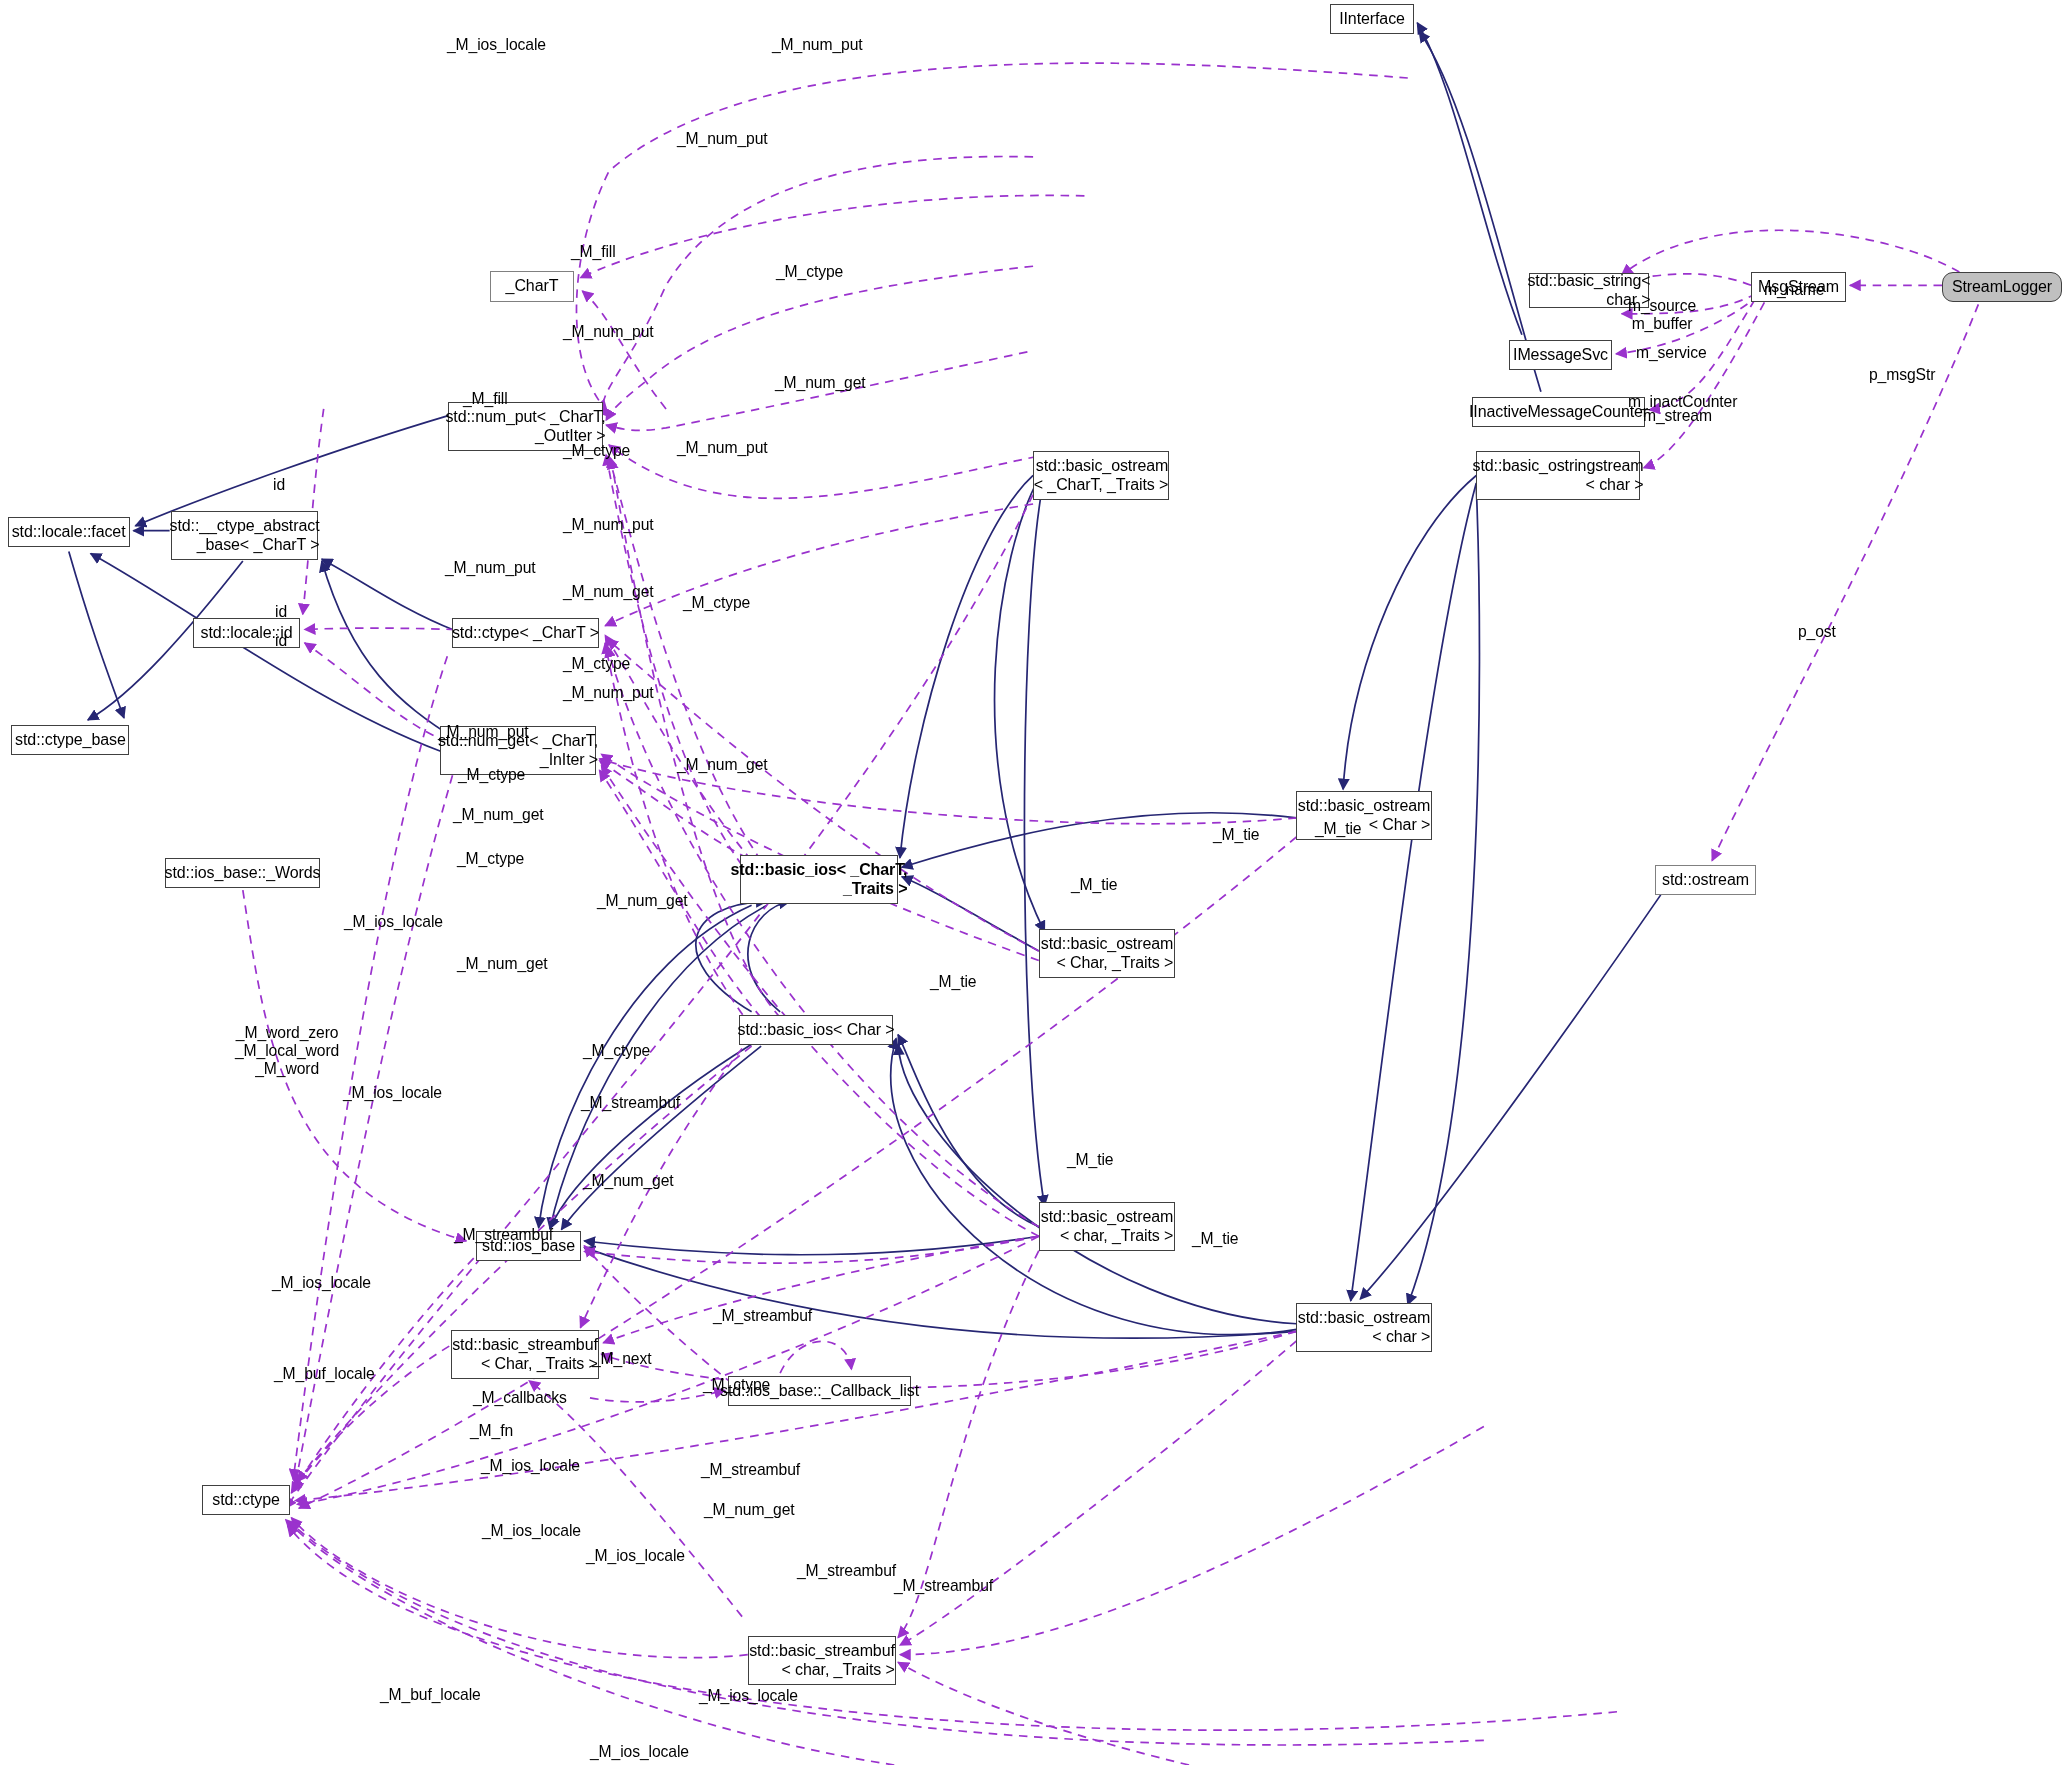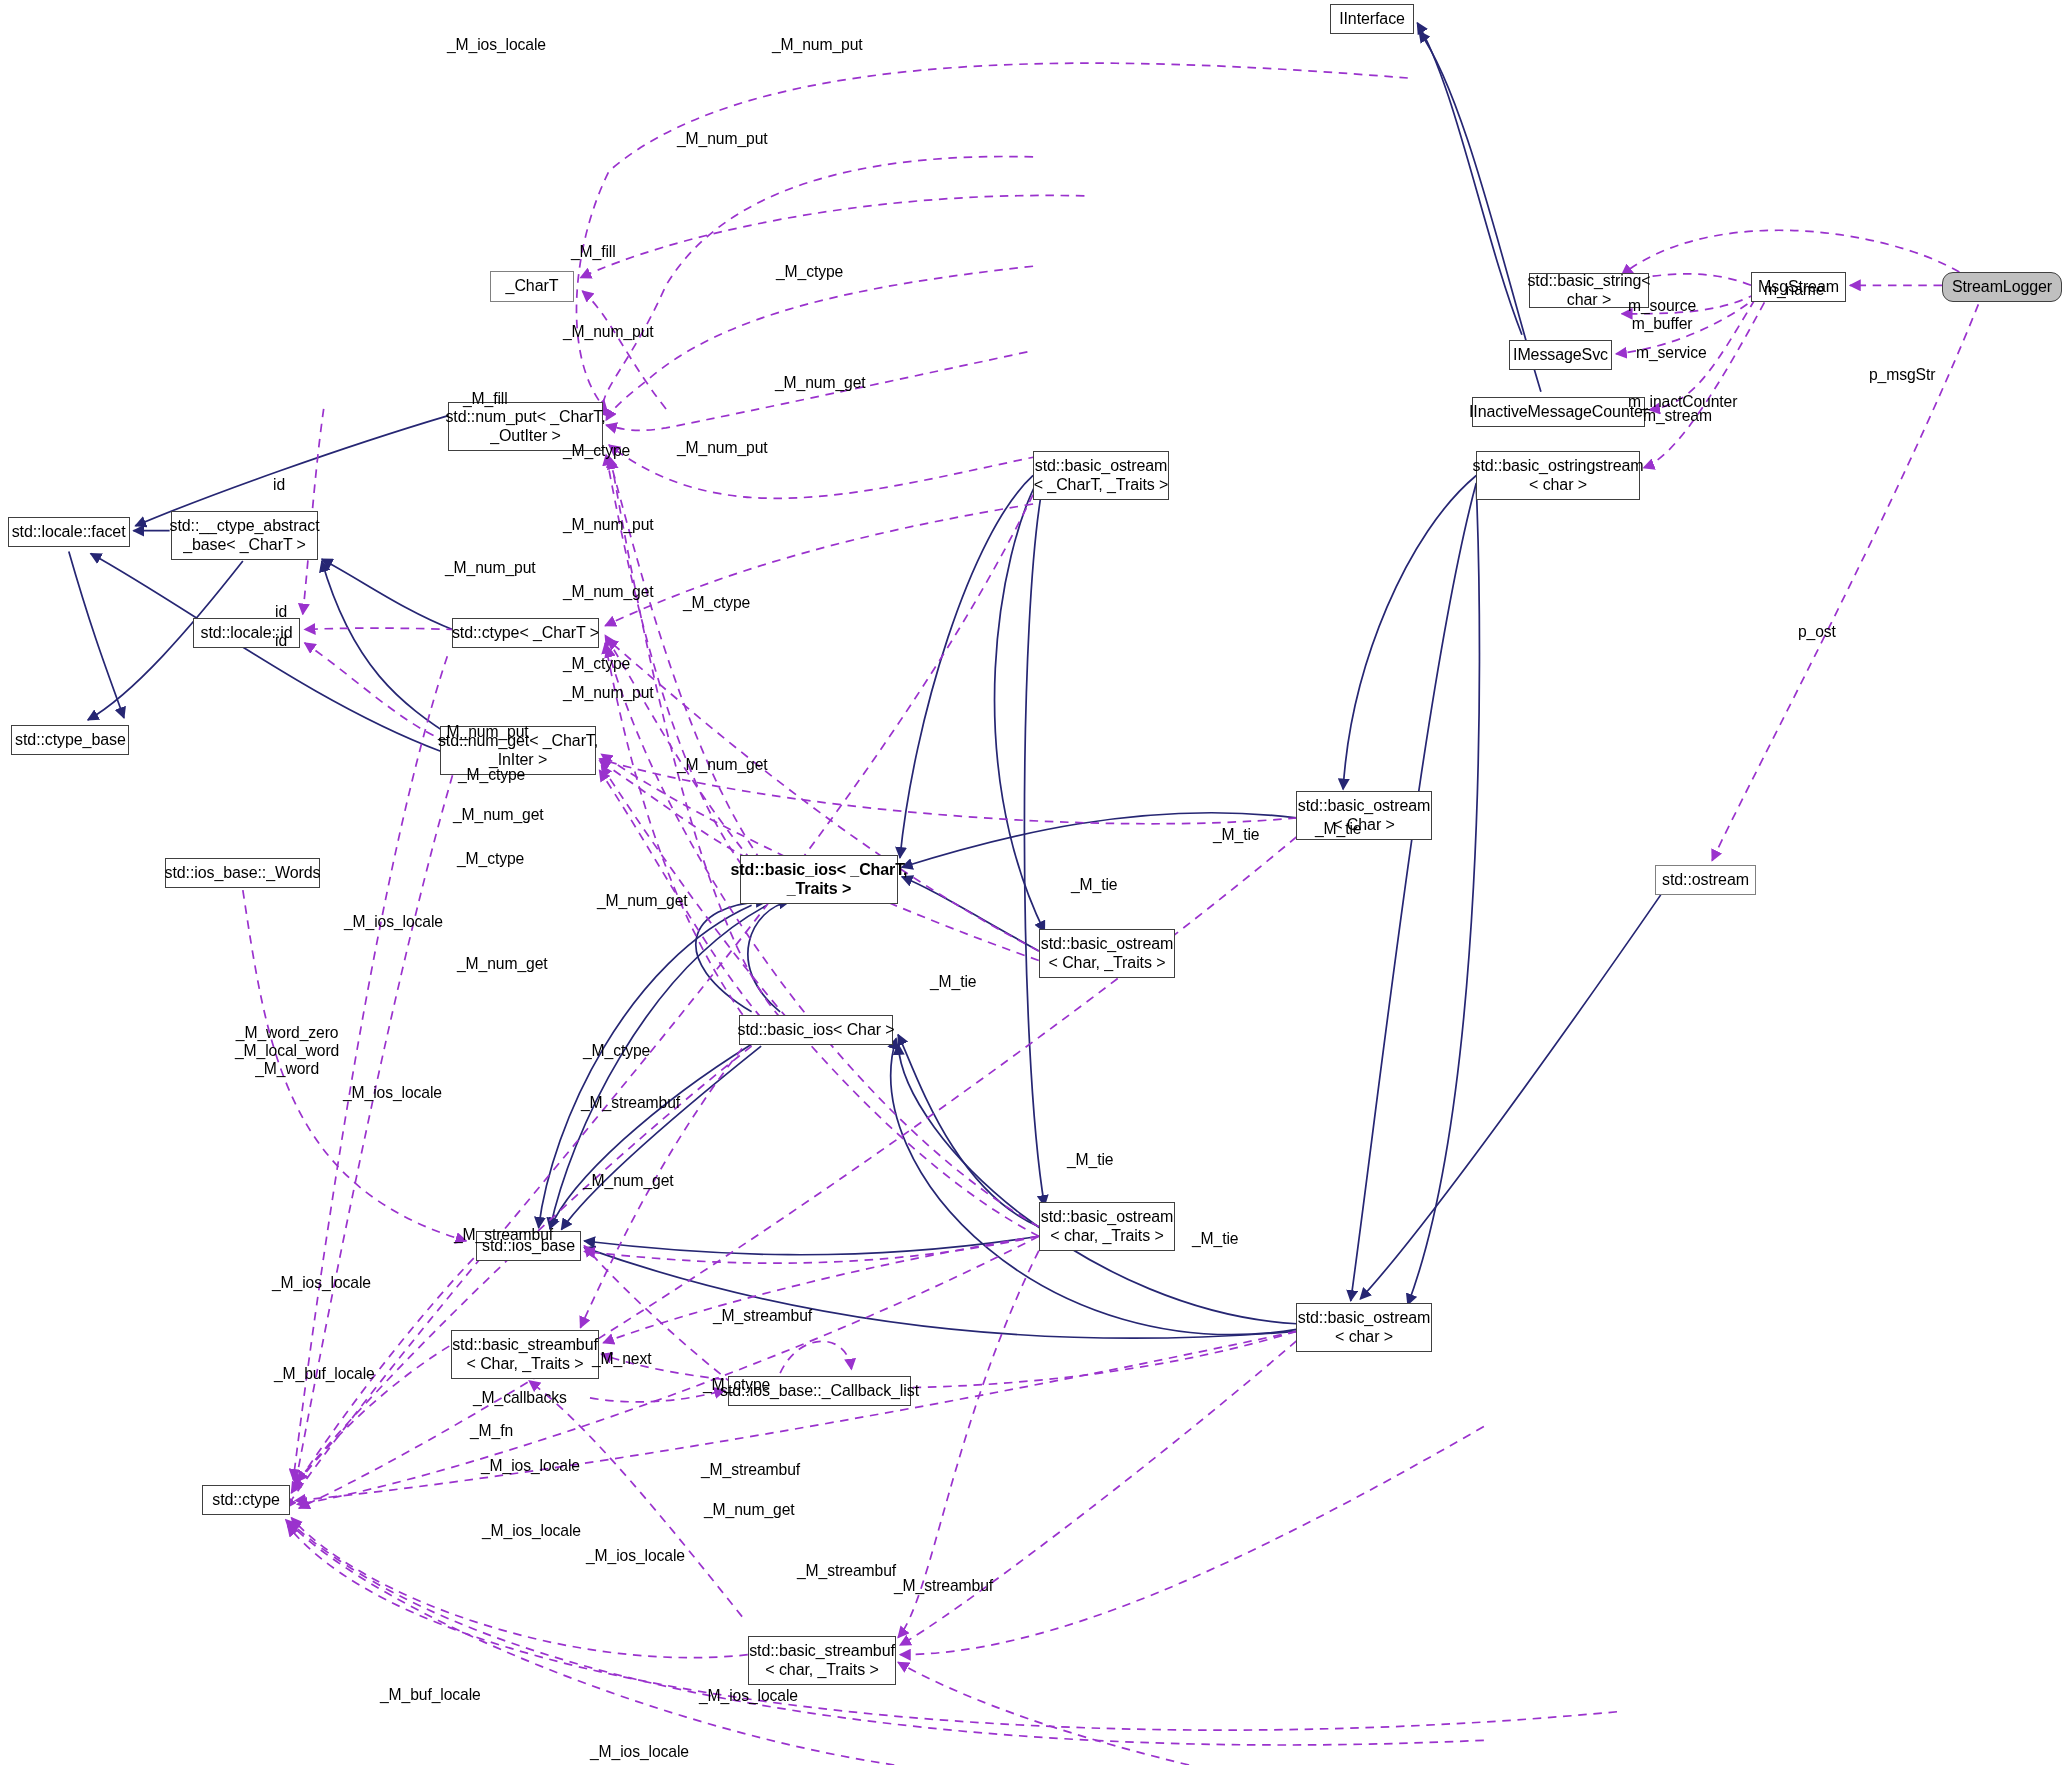--- a/index.html
+++ b/index.html
@@ -26,21 +26,21 @@
     position: absolute;
     box-sizing: border-box;
     border: 1.4px solid #404040;
     background: #ffffff;
     color: #000000;
     font-size: 16px;
     line-height: 1.16;
     display: flex;
     align-items: center;
     justify-content: center;
-    text-align: center;
+    text-align: right;
     white-space: pre;
     padding: 1.9px 4.8px;
     letter-spacing: -0.1px;
   }
   .node.highlight {
     background: #c0c0c0;
     border-color: #404040;
     border-radius: 11px;
   }
   .node.thin {

